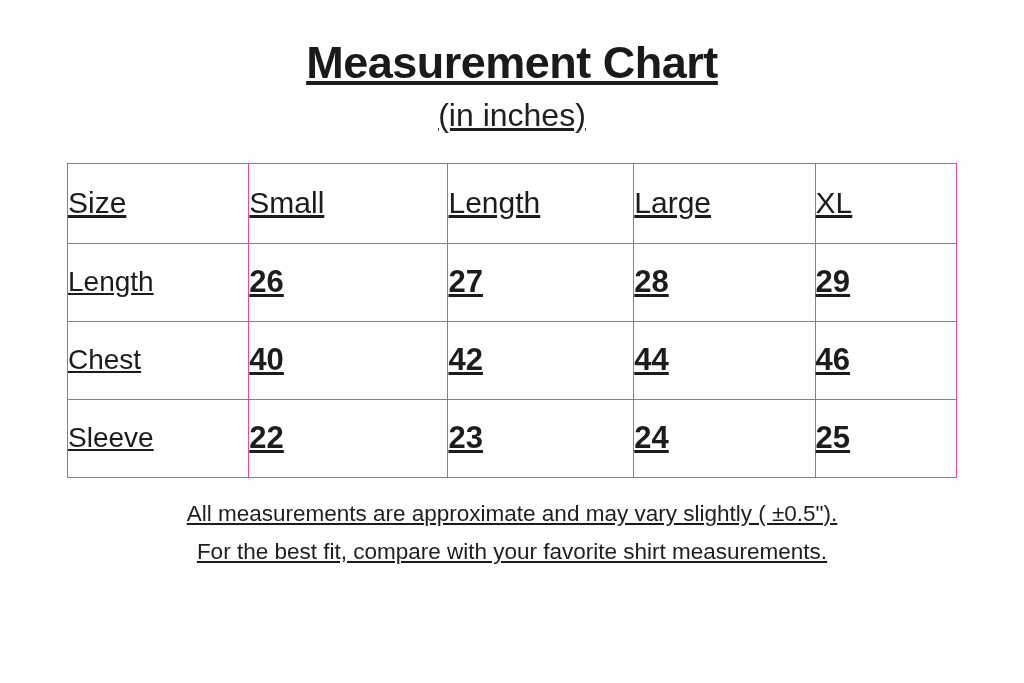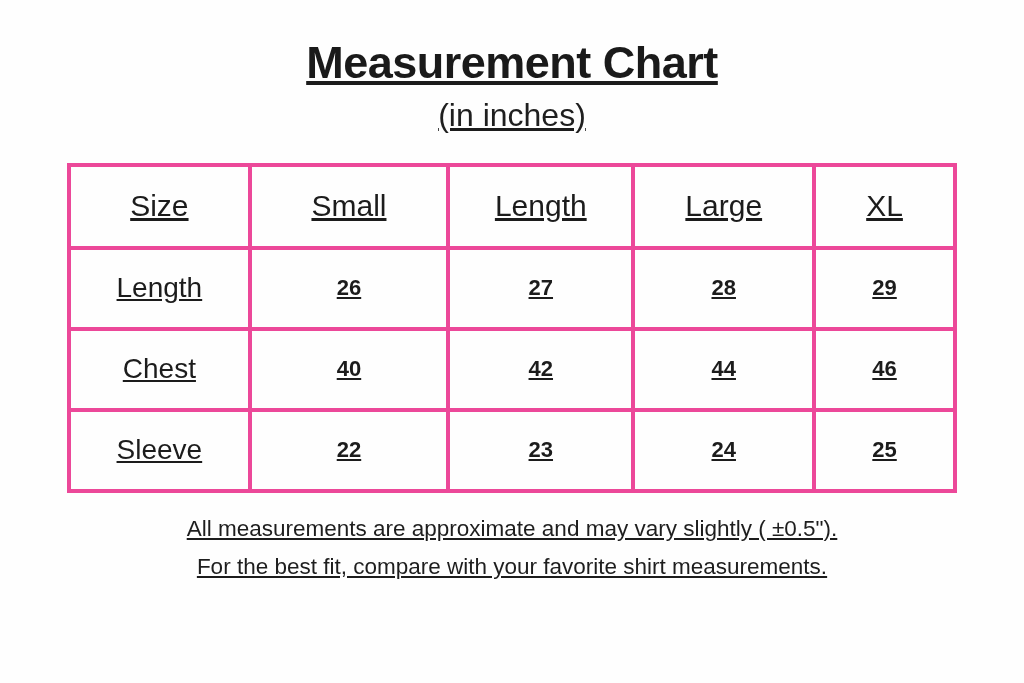--- a/index.html
+++ b/index.html
@@ -33,41 +33,41 @@
     color: #1f1f1f;
   }
   table.measurements {
     width: 890px;
     margin: 29px auto 0 auto;
     border-collapse: collapse;
     table-layout: fixed;
   }
   table.measurements th,
   table.measurements td {
-    border: 4px solid #ec4899;
+    border: 1px solid #ec4899;
     padding: 0;
-    text-align: center;
+    text-align: left;
     vertical-align: middle;
     background: #fefefe;
   }
   table.measurements thead th {
     height: 79px;
     font-size: 30px;
     font-weight: 400;
     color: #1c1c1c;
   }
   table.measurements tbody td {
     height: 77px;
   }
   td.row-label {
     font-size: 28px;
     font-weight: 400;
   }
   td.value {
-    font-size: 22px;
+    font-size: 31px;
     font-weight: 700;
   }
   .col-size   { width: 20.4%; }
   .col-small  { width: 22.4%; }
   .col-medium { width: 20.9%; }
   .col-large  { width: 20.4%; }
   .col-xl     { width: 15.9%; }
   .footer {
     margin-top: 17px;
     font-size: 22.5px;

